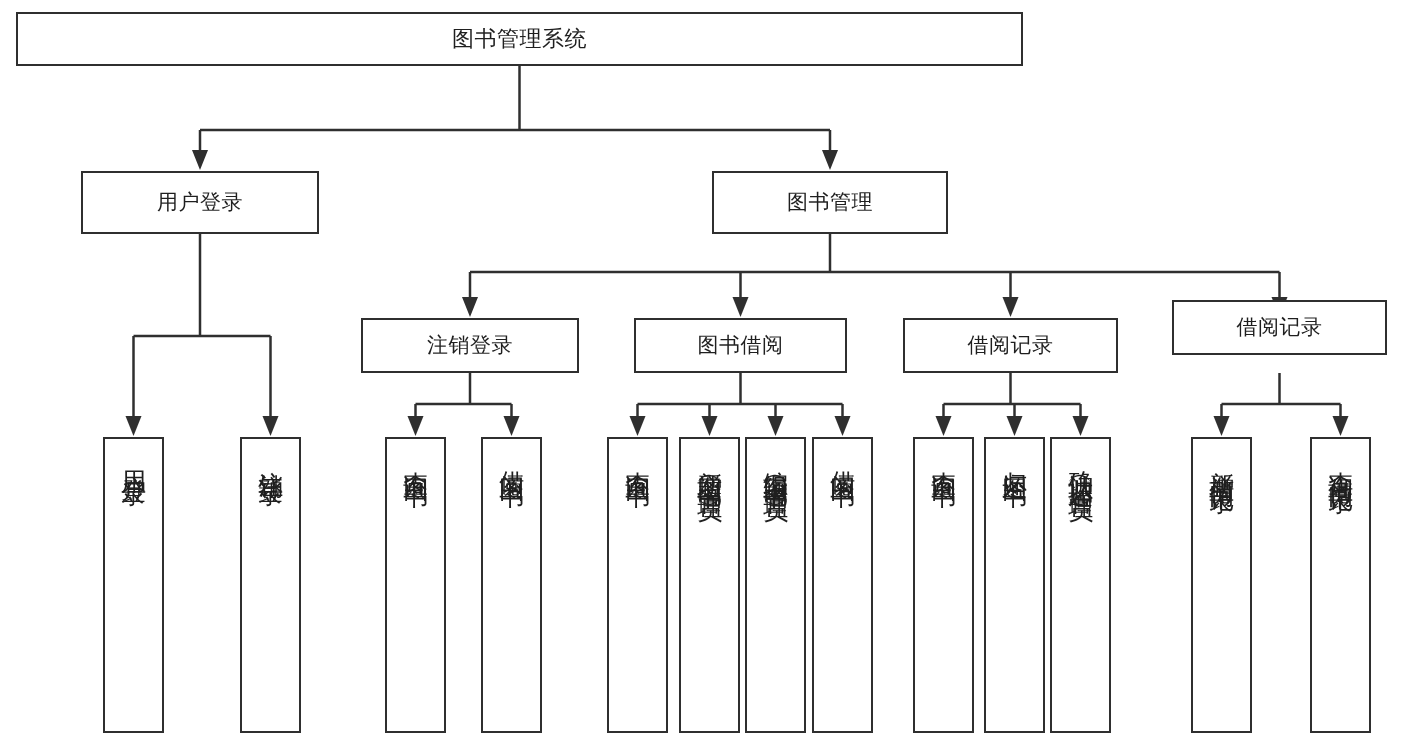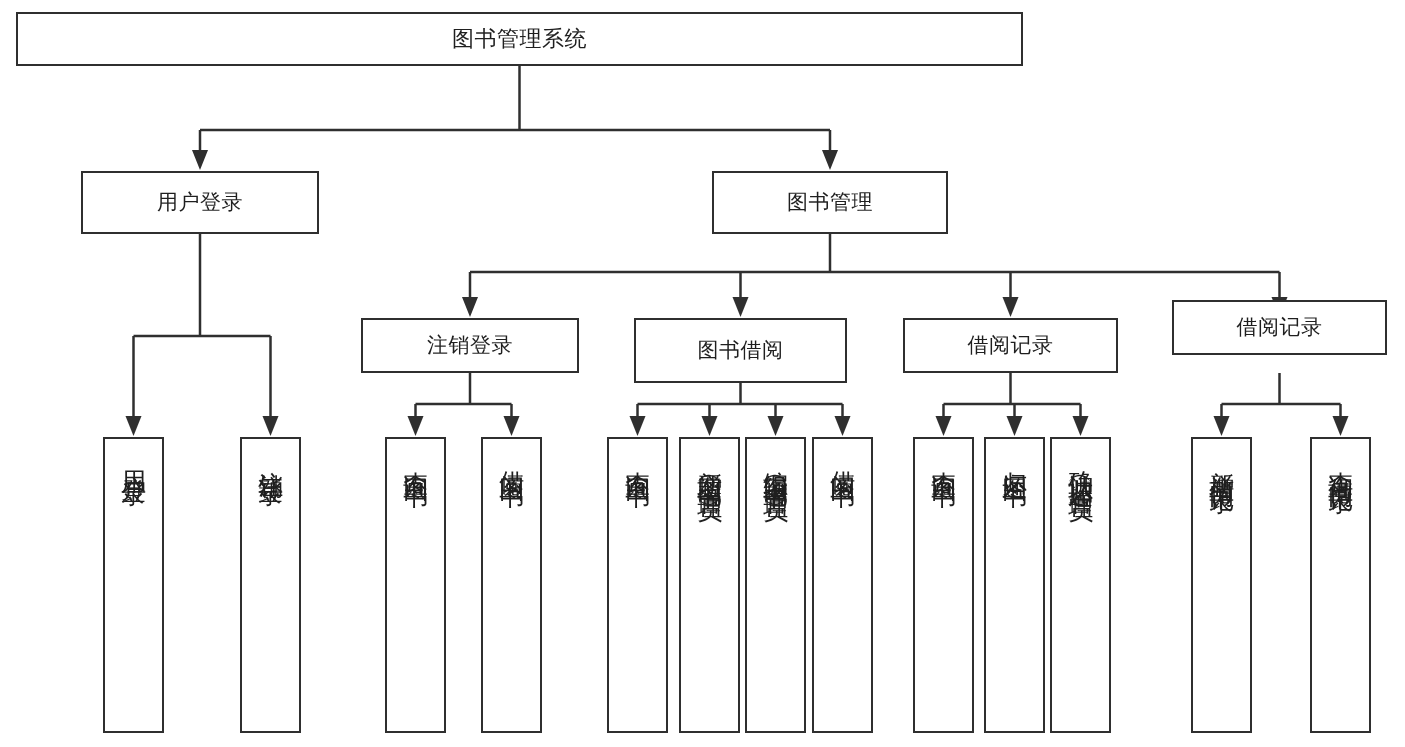--- a/index.html
+++ b/index.html
@@ -132,21 +132,21 @@
       </div>
       <div class="node horiz" style="left: 81px; top: 171px; width: 238px; height: 63px;">
         <span class="label">用户登录</span>
       </div>
       <div class="node horiz" style="left: 712px; top: 171px; width: 236px; height: 63px;">
         <span class="label">图书管理</span>
       </div>
       <div class="node horiz" style="left: 361px; top: 318px; width: 218px; height: 55px;">
         <span class="label">注销登录</span>
       </div>
-      <div class="node horiz" style="left: 634px; top: 318px; width: 213px; height: 65px;">
+      <div class="node horiz" style="left: 634px; top: 318px; width: 213px; height: 55px;">
         <span class="label">图书借阅</span>
       </div>
       <div class="node horiz" style="left: 903px; top: 318px; width: 215px; height: 55px;">
         <span class="label">借阅记录</span>
       </div>
       <div class="node horiz" style="left: 1172px; top: 300px; width: 215px; height: 55px;">
         <span class="label">借阅记录</span>
       </div>
       <div class="node vert" style="left: 103px; top: 437px; width: 61px; height: 296px;">
         <span class="label">用户登录</span>

